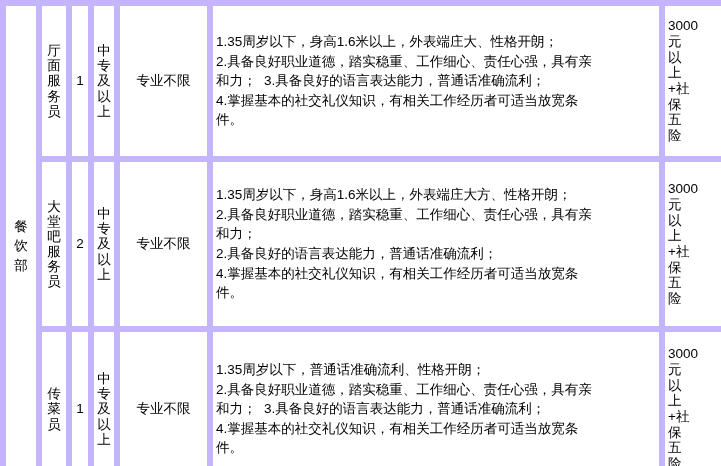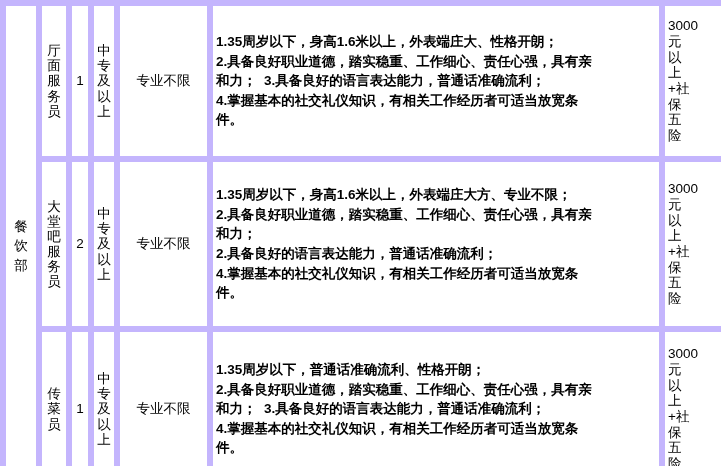--- a/index.html
+++ b/index.html
@@ -52,21 +52,20 @@
     text-align: center;
   }
   .major-cell {
     text-align: center;
     white-space: nowrap;
     font-size: 13.5px;
   }
   .req-cell {
     text-align: left;
     padding: 4px 5px 4px 6px;
-    font-weight: bold;
   }
   .req-cell .line {
     display: block;
     white-space: pre-wrap;
   }
   .sal-cell {
     text-align: left;
     padding: 3px 3px 3px 4px;
   }
   .sal-cell .ch {
@@ -143,21 +142,21 @@
       <td class="num-cell">2</td>
       <td class="vert">
           <span class="ch">中</span>
           <span class="ch">专</span>
           <span class="ch">及</span>
           <span class="ch">以</span>
           <span class="ch">上</span>
         </td>
       <td class="major-cell">专业不限</td>
       <td class="req-cell">
-        <span class="line">1.35周岁以下，身高1.6米以上，外表端庄大方、专业不限；</span>
+        <span class="line">1.35周岁以下，身高1.6米以上，外表端庄大方、性格开朗；</span>
         <span class="line">2.具备良好职业道德，踏实稳重、工作细心、责任心强，具有亲</span>
         <span class="line">和力；</span>
         <span class="line">2.具备良好的语言表达能力，普通话准确流利；</span>
         <span class="line">4.掌握基本的社交礼仪知识，有相关工作经历者可适当放宽条</span>
         <span class="line">件。</span>
       </td>
       <td class="sal-cell">
           <span class="ch">3000</span>
           <span class="ch">元</span>
           <span class="ch">以</span>

